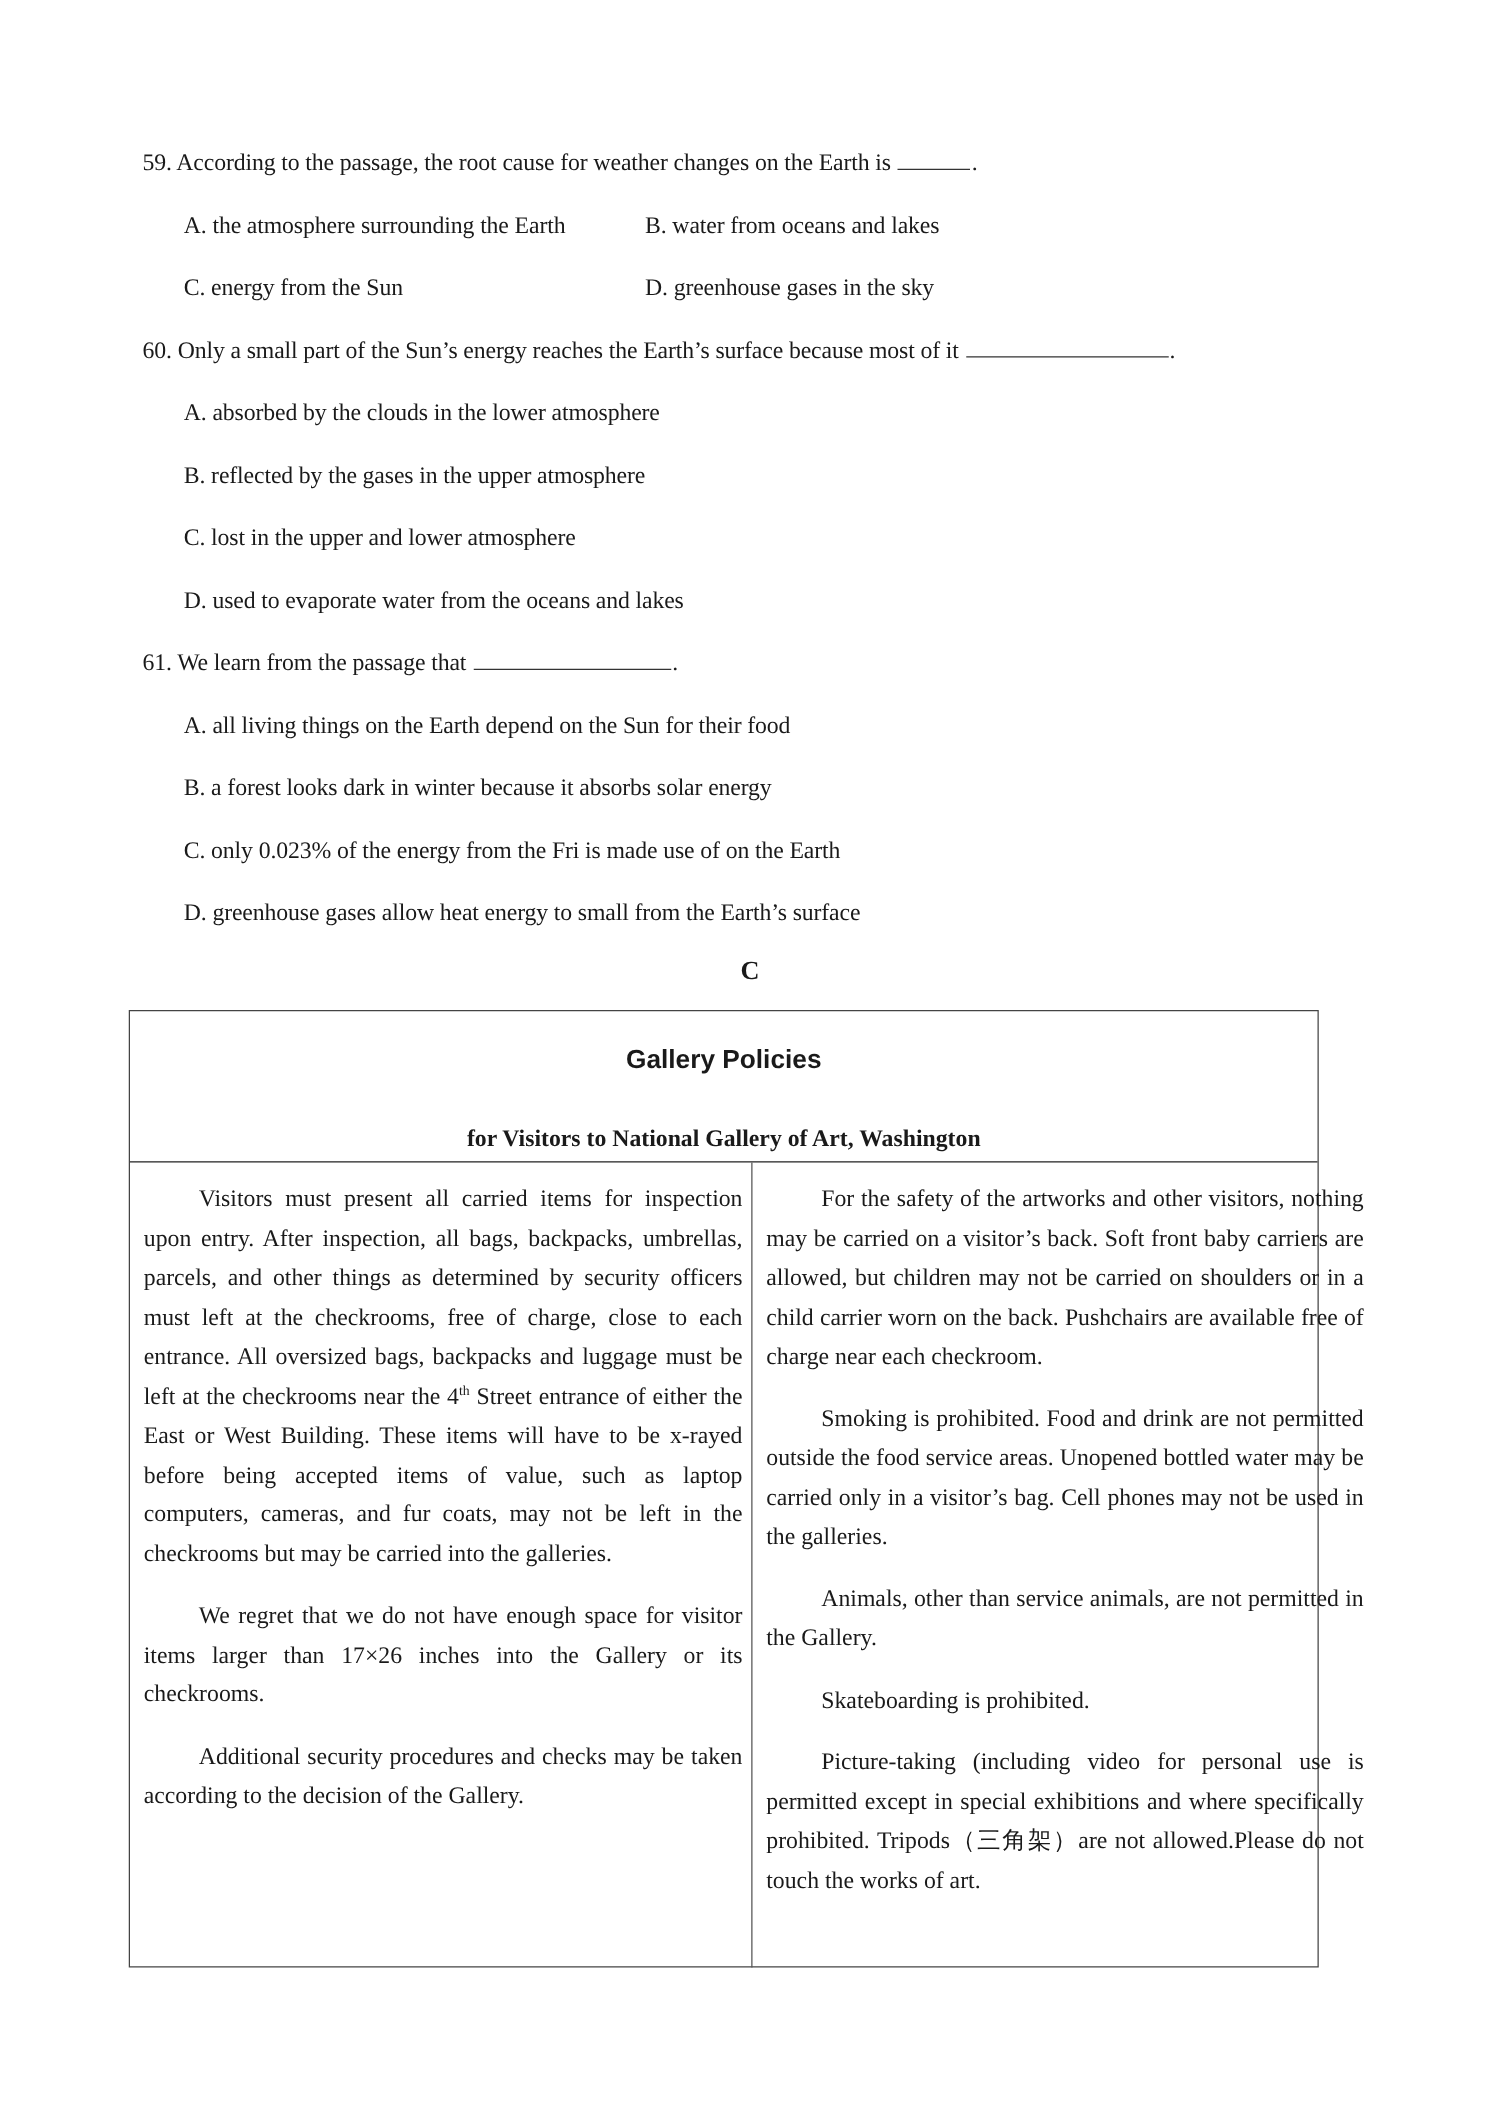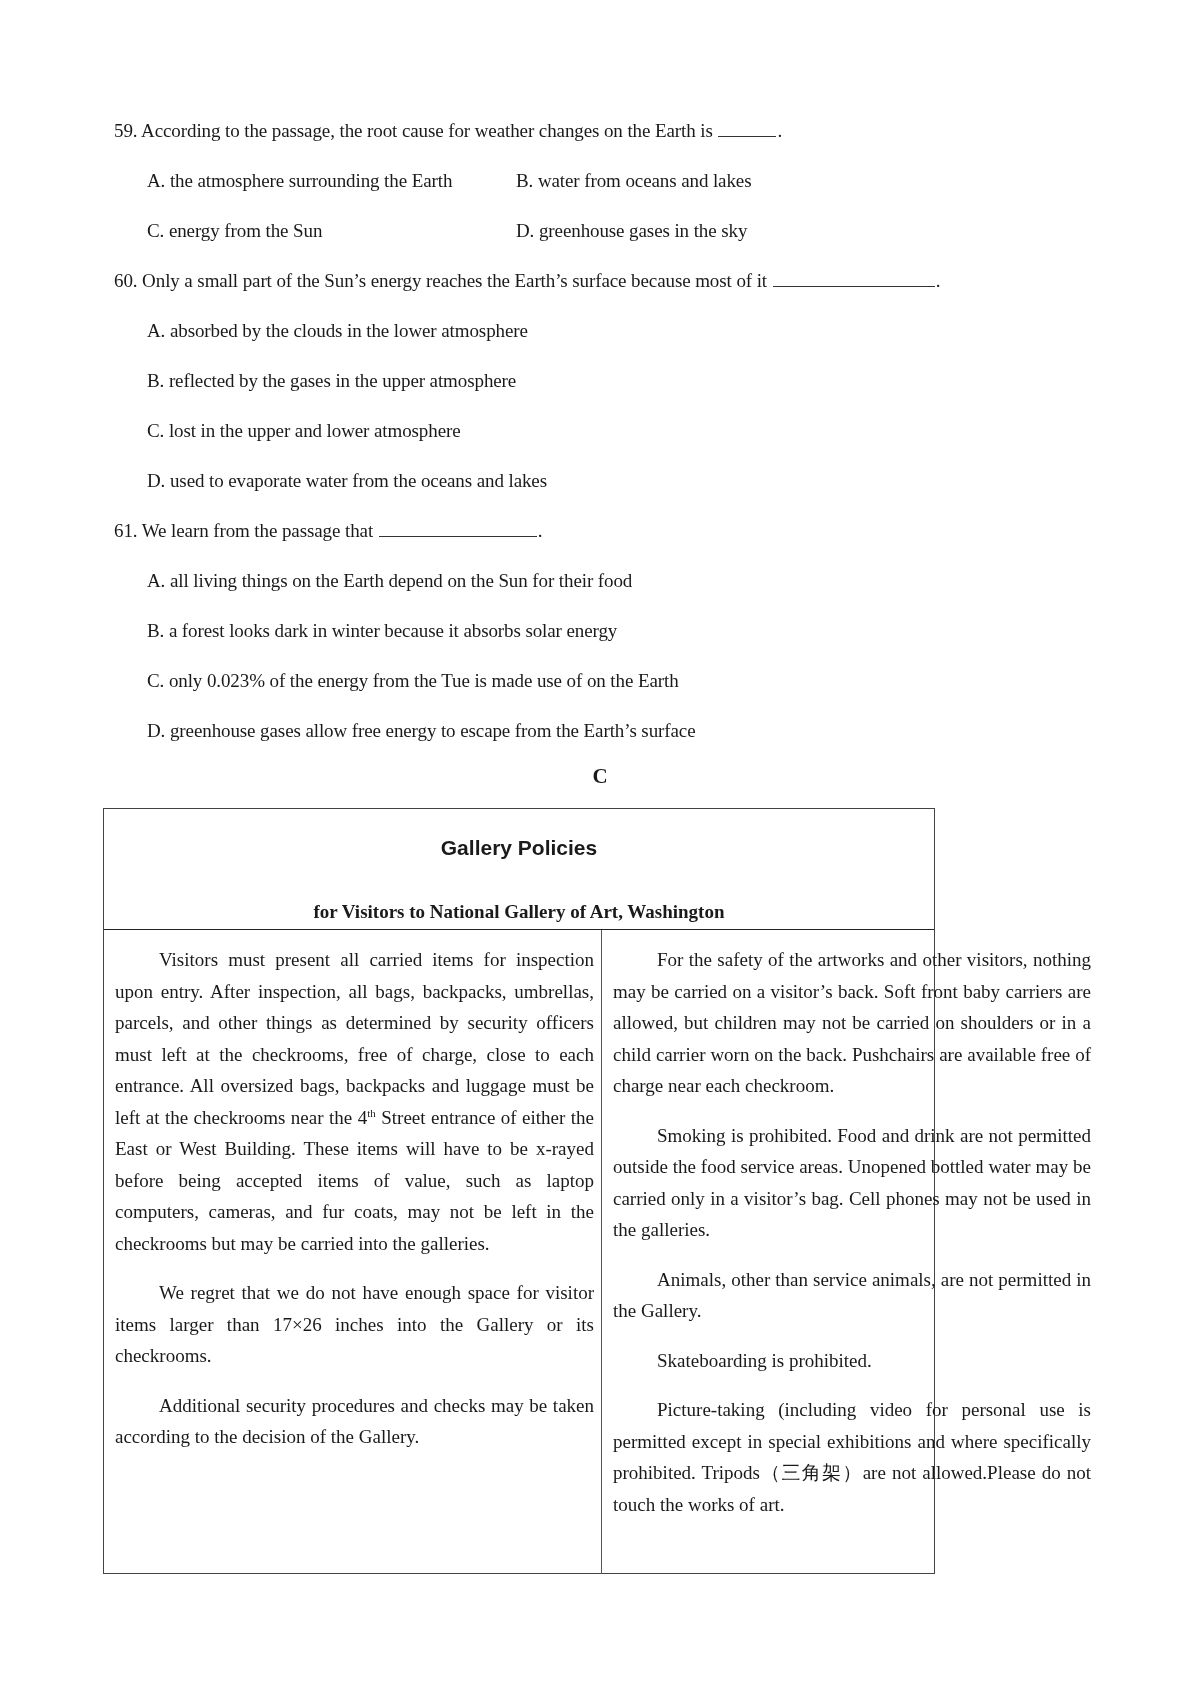--- a/index.html
+++ b/index.html
@@ -46,21 +46,21 @@
       width: 1200px;
       top: 764px;
       text-align: center;
       font-weight: bold;
       font-size: 21px;
     }
     .box {
       position: absolute;
       left: 103px;
       top: 808px;
-      width: 832px;
+      width: 952px;
       height: 766px;
       border: 1px solid #444;
       box-sizing: border-box;
     }
     .box-header {
       position: absolute;
       left: 0;
       top: 0;
       width: 100%;
       height: 121px;
@@ -169,25 +169,25 @@
   <div class="opt" style="left:147px; top:570px;">
     <span>A.</span>
     <span>all living things on the Earth depend on the Sun for their food</span>
   </div>
   <div class="opt" style="left:147px; top:620px;">
     <span>B.</span>
     <span>a forest looks dark in winter because it absorbs solar energy</span>
   </div>
   <div class="opt" style="left:147px; top:670px;">
     <span>C.</span>
-    <span>only 0.023% of the energy from the Tue is made use of on the Earth</span>
+    <span>only 0.023% of the energy from the Fri is made use of on the Earth</span>
   </div>
   <div class="opt" style="left:147px; top:720px;">
     <span>D.</span>
-    <span>greenhouse gases allow free energy to escape from the Earth’s surface</span>
+    <span>greenhouse gases allow heat energy to small from the Earth’s surface</span>
   </div>
 
   <div class="section-letter">C</div>
 
   <div class="box">
     <div class="box-header">
       <div class="box-title">Gallery Policies</div>
       <div class="box-subtitle">for Visitors to National Gallery of Art, Washington</div>
     </div>
 

